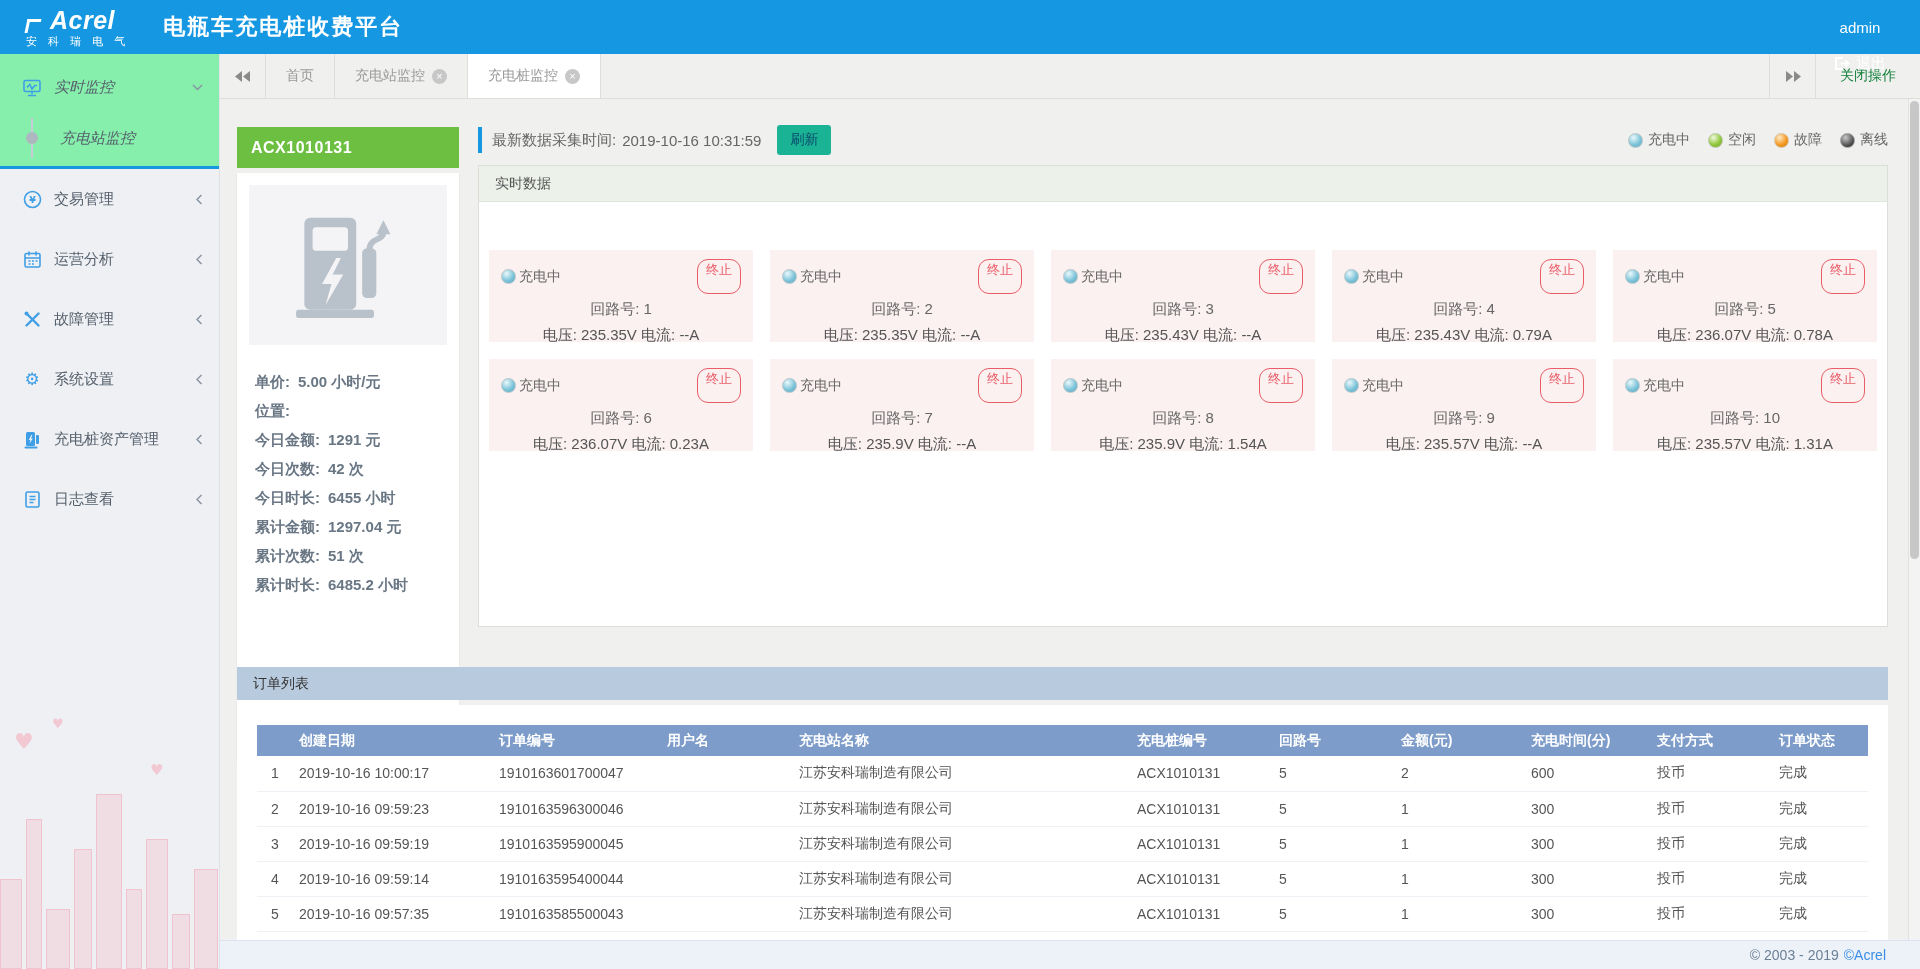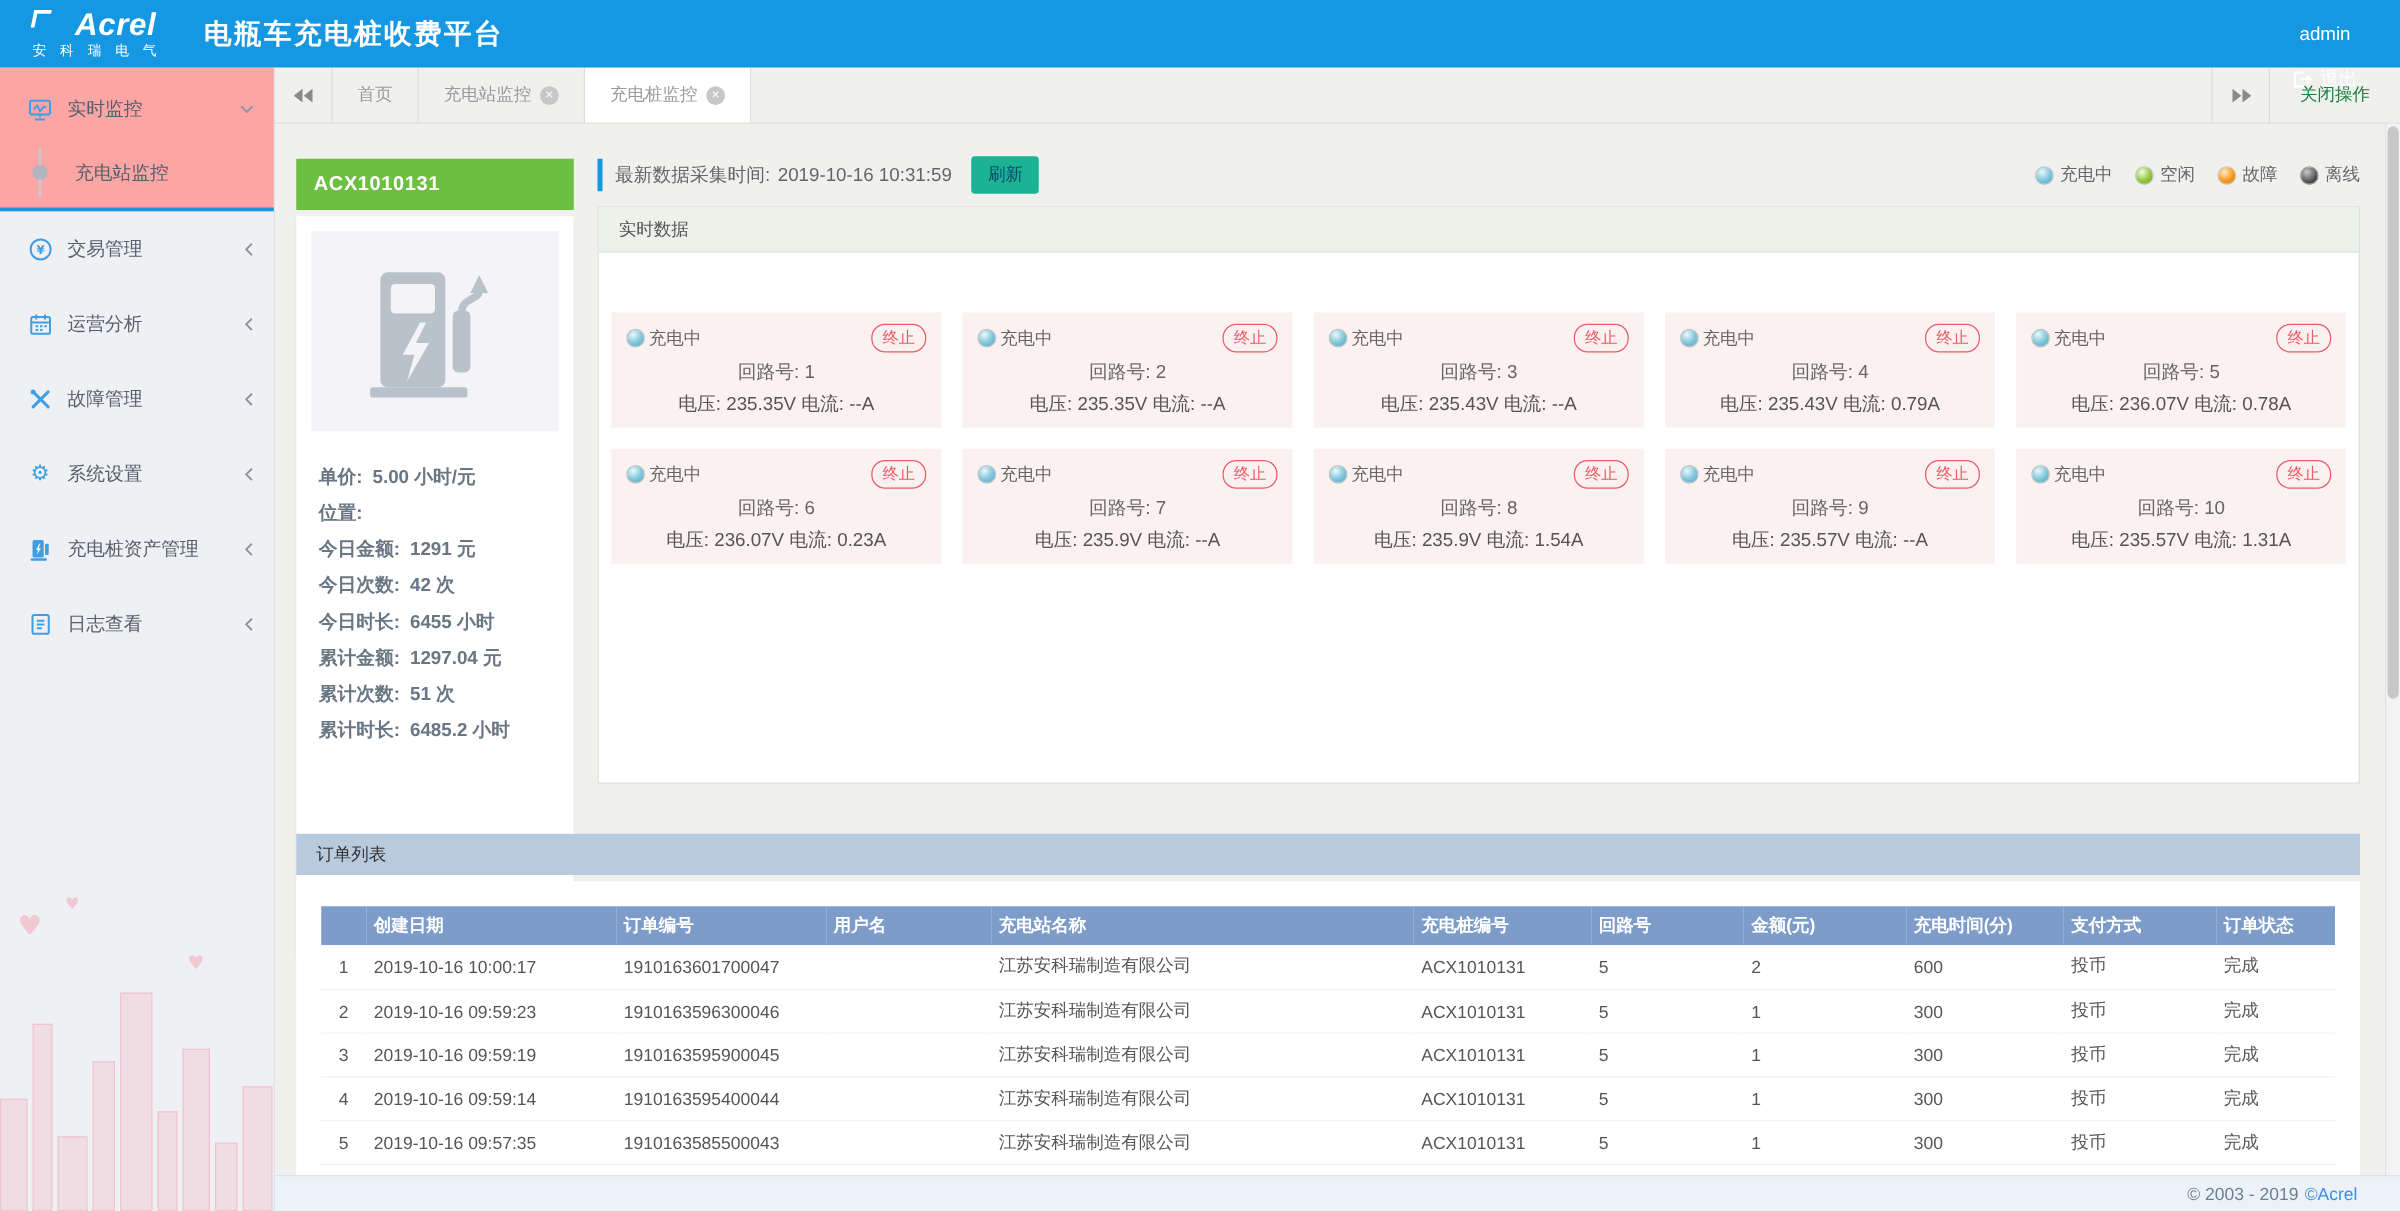--- a/index.html
+++ b/index.html
@@ -3,30 +3,30 @@
 <meta charset="utf-8">
 <style>
   * { margin:0; padding:0; box-sizing:border-box; }
   html,body { width:1920px; height:969px; overflow:hidden; }
   body { font-family:"Liberation Sans","DejaVu Sans",sans-serif; background:#f0f0ee; color:#555; }
   .app { position:relative; width:1920px; height:969px; overflow:hidden; background:#f0f0ee; }
 
   
   .topbar { position:absolute; left:0; top:0; width:1920px; height:54px; background:#1597e2; display:flex; align-items:center; color:#fff; z-index:30; }
   .logo { margin-left:26px; display:flex; flex-direction:column; line-height:1; }
-  .logo-main { font-size:25px; font-weight:bold; font-style:italic; letter-spacing:.5px; display:flex; align-items:flex-start; gap:20px; }
+  .logo-main { font-size:25px; font-weight:bold; font-style:italic; letter-spacing:.5px; display:flex; align-items:flex-end; gap:10px; }
   .logo-mark { width:14px; height:14px; border:3px solid #fff; border-right:none; border-bottom:none; transform:skewX(-12deg); display:inline-block; }
   .logo-sub { font-size:11px; letter-spacing:4px; margin-top:3px; }
   .app-title { font-size:22px; font-weight:bold; margin-left:34px; letter-spacing:2px; }
   .topbar-right { margin-left:auto; margin-right:28px; display:flex; align-items:center; gap:10px; font-size:15px;flex-direction:column; }
   .topbar-item { display:flex; align-items:center; gap:6px; cursor:pointer; padding:4px 6px; }
 
   
   .sidebar { position:absolute; left:0; top:54px; width:220px; height:915px; background:#eef0f4; border-right:1px solid #dfe2e8; z-index:10; }
-  .side-group-active { background:#fca5a5; padding-top:10px; }
+  .side-group-active { background:#86efac; padding-top:10px;font-style:italic; }
   .side-parent { height:46px; display:flex; align-items:center; padding:0 16px 0 22px; cursor:pointer; font-size:15px; color:#55606c; }
   .side-parent .mi { margin-right:12px; display:flex; }
   .side-parent .chev { margin-left:auto; display:flex; }
   .side-child { height:56px; display:flex; align-items:center; padding-left:60px; position:relative; cursor:pointer; font-size:15px; color:#55606c; }
   .side-child .track { position:absolute; left:31px; top:8px; bottom:8px; width:2px; background:#c6ccd4; }
   .side-child .dot { position:absolute; left:26px; top:50%; margin-top:-6px; width:12px; height:12px; border-radius:50%; background:#aeb6c0; }
   .side-divider { height:3px; background:#1597e2; }
   .side-item { height:60px; display:flex; align-items:center; padding:0 16px 0 22px; cursor:pointer; font-size:15px; color:#55606c; }
   .side-item .mi { margin-right:12px; display:flex; width:20px; justify-content:center; }
   .side-item .chev { margin-left:auto; display:flex; }
@@ -73,21 +73,21 @@
   .sp-fault { background:radial-gradient(circle at 35% 28%, #fdeccb 0%, #f59a23 55%, #cd7d10 100%); border:1px solid #d9c2a2; }
   .sp-offline { background:radial-gradient(circle at 35% 28%, #c9c9c9 0%, #565656 60%, #1f1f1f 100%); border:1px solid #9d9d9d; }
 
   
   .rt-panel { position:absolute; left:258px; top:66px; width:1410px; height:462px; background:#fff; border:1px solid #ddddda; }
   .rt-head { height:36px; background:#ecf1ea; border-bottom:1px solid #dfe5dc; display:flex; align-items:center; padding-left:16px; font-size:14px; color:#555; }
   .cards { padding:48px 10px 0; display:grid; grid-template-columns:repeat(5, 264px); justify-content:space-between; row-gap:17px; }
   .card { background:#fbf1f1; height:92px; padding:9px 12px; }
   .card-top { display:flex; align-items:center; }
   .card-status { font-size:14px; color:#666; margin-left:3px; }
-  .btn-stop { margin-left:auto; border:1px solid #e95d68; color:#e95d68; background:transparent; border-radius:11px; font-size:13px; padding:1px 8px 2px; cursor:pointer; font-family:inherit; }
+  .btn-stop { margin-left:auto; border:1px solid #e95d68; color:#e95d68; background:transparent; border-radius:11px; font-size:13px; padding:1px 8px 14px; cursor:pointer; font-family:inherit; }
   .card-mid { text-align:center; margin-top:6px; font-size:15px; color:#666; }
   .card-bot { text-align:center; margin-top:7px; font-size:15px; color:#555; }
 
   
   .orders { position:absolute; left:17px; top:568px; width:1651px; }
   .orders-head { height:33px; background:#b8cade; display:flex; align-items:center; padding-left:16px; font-size:14px; color:#333; }
   .orders-body { background:#fff; margin-top:5px; padding:20px 20px 0; height:235px; overflow:hidden; }
   table.otable { border-collapse:collapse; width:1611px; table-layout:fixed; }
   .otable th { background:#7d9cc9; color:#fff; font-size:14px; font-weight:bold; text-align:left; height:31px; padding:0 6px; }
   .otable td { font-size:14px; color:#555; height:35px; padding:0 6px; border-bottom:1px solid #eef2f7; }

